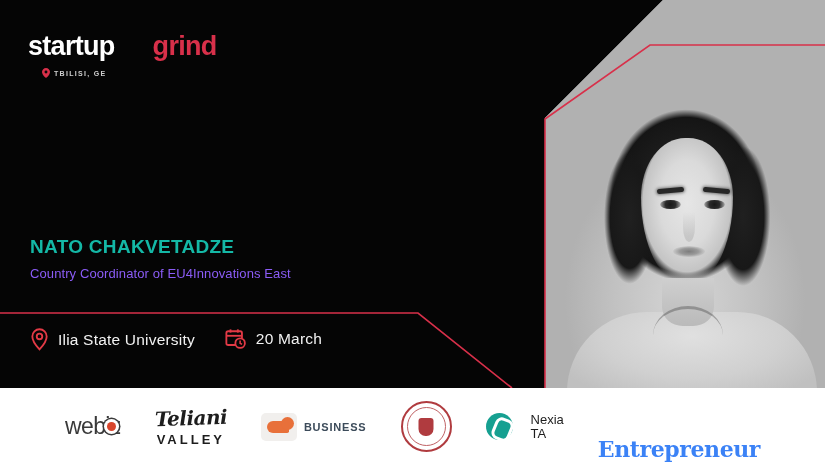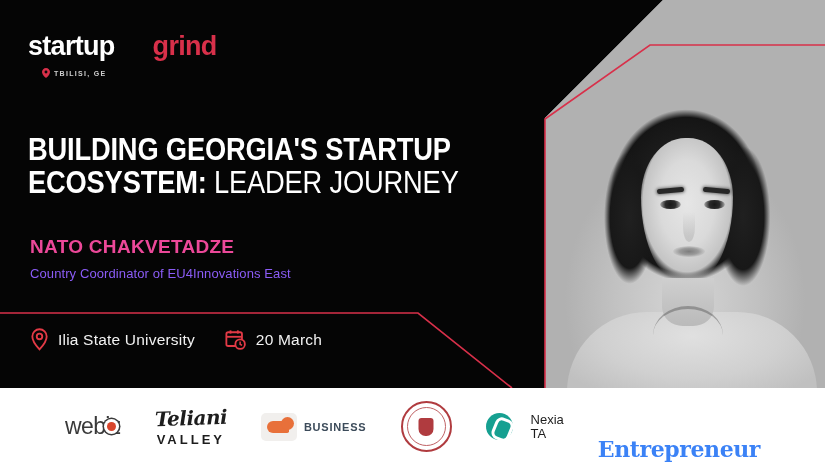--- a/index.html
+++ b/index.html
@@ -76,25 +76,25 @@
   .headline{position:absolute;left:28px;top:133px;width:430px;}
   .headline .l1,.headline .l2{
     color:#fff;font-size:31px;line-height:1.08;letter-spacing:-.2px;
     font-family:"Liberation Sans Narrow","Liberation Sans",sans-serif;
     font-weight:700;transform:scaleX(.88);transform-origin:left center;white-space:nowrap;
   }
   .headline .l2 .light{font-weight:400;}
 
   
   .speaker{position:absolute;left:30px;top:236px;}
-  .speaker-name{color:#ec4899;font-size:19px;font-weight:700;letter-spacing:.3px;}
+  .speaker-name{color:#14b8a6;font-size:19px;font-weight:700;letter-spacing:.3px;}
   .speaker-role{color:#8b5cf6;font-size:13px;font-weight:400;margin-top:8px;letter-spacing:.1px;}
 
   
-  .meta{position:absolute;left:30px;top:328px;display:flex;align-items:flex-end;gap:30px;}
+  .meta{position:absolute;left:30px;top:328px;display:flex;align-items:flex-start;gap:30px;}
   .meta-item{display:flex;align-items:center;gap:9px;}
   .meta-item span{color:#f2f2f2;font-size:15.5px;letter-spacing:.2px;}
 
   
   .sponsors{
     position:absolute;left:0;top:388px;width:825px;height:77px;background:#fff;
     display:flex;align-items:center;justify-content:center;gap:34px;
   }
   .sp{display:flex;align-items:center;justify-content:center;}
   .sp-webiz{font-size:23px;color:#3a3a3a;letter-spacing:-.6px;font-weight:400;position:relative;}
@@ -156,24 +156,20 @@
     </div>
     <div class="logo-loc">
       <svg width="8" height="10" viewBox="0 0 12 15">
         <path d="M6 0C2.7 0 0 2.7 0 6c0 4.5 6 9 6 9s6-4.5 6-9c0-3.3-2.7-6-6-6z" fill="#d8304a"></path>
         <circle cx="6" cy="6" r="2.2" fill="#0a0a0a"></circle>
       </svg>
       <span>TBILISI, GE</span>
     </div>
   </div>
 
-  <div class="headline">
-    <div class="l1">BUILDING GEORGIA'S STARTUP</div>
-    <div class="l2"><span>ECOSYSTEM:</span> <span class="light">LEADER JOURNEY</span></div>
-  </div>
 
   <div class="speaker">
     <div class="speaker-name">NATO CHAKVETADZE</div>
     <div class="speaker-role">Country Coordinator of EU4Innovations East</div>
   </div>
 
   <div class="meta">
     <div class="meta-item">
       <svg width="19" height="23" viewBox="0 0 20 25">
         <path d="M10 1.4c-4.3 0-7.8 3.5-7.8 7.8 0 5.8 7.8 14 7.8 14s7.8-8.2 7.8-14c0-4.3-3.5-7.8-7.8-7.8z" fill="none" stroke="#e33a46" stroke-width="2"></path>

